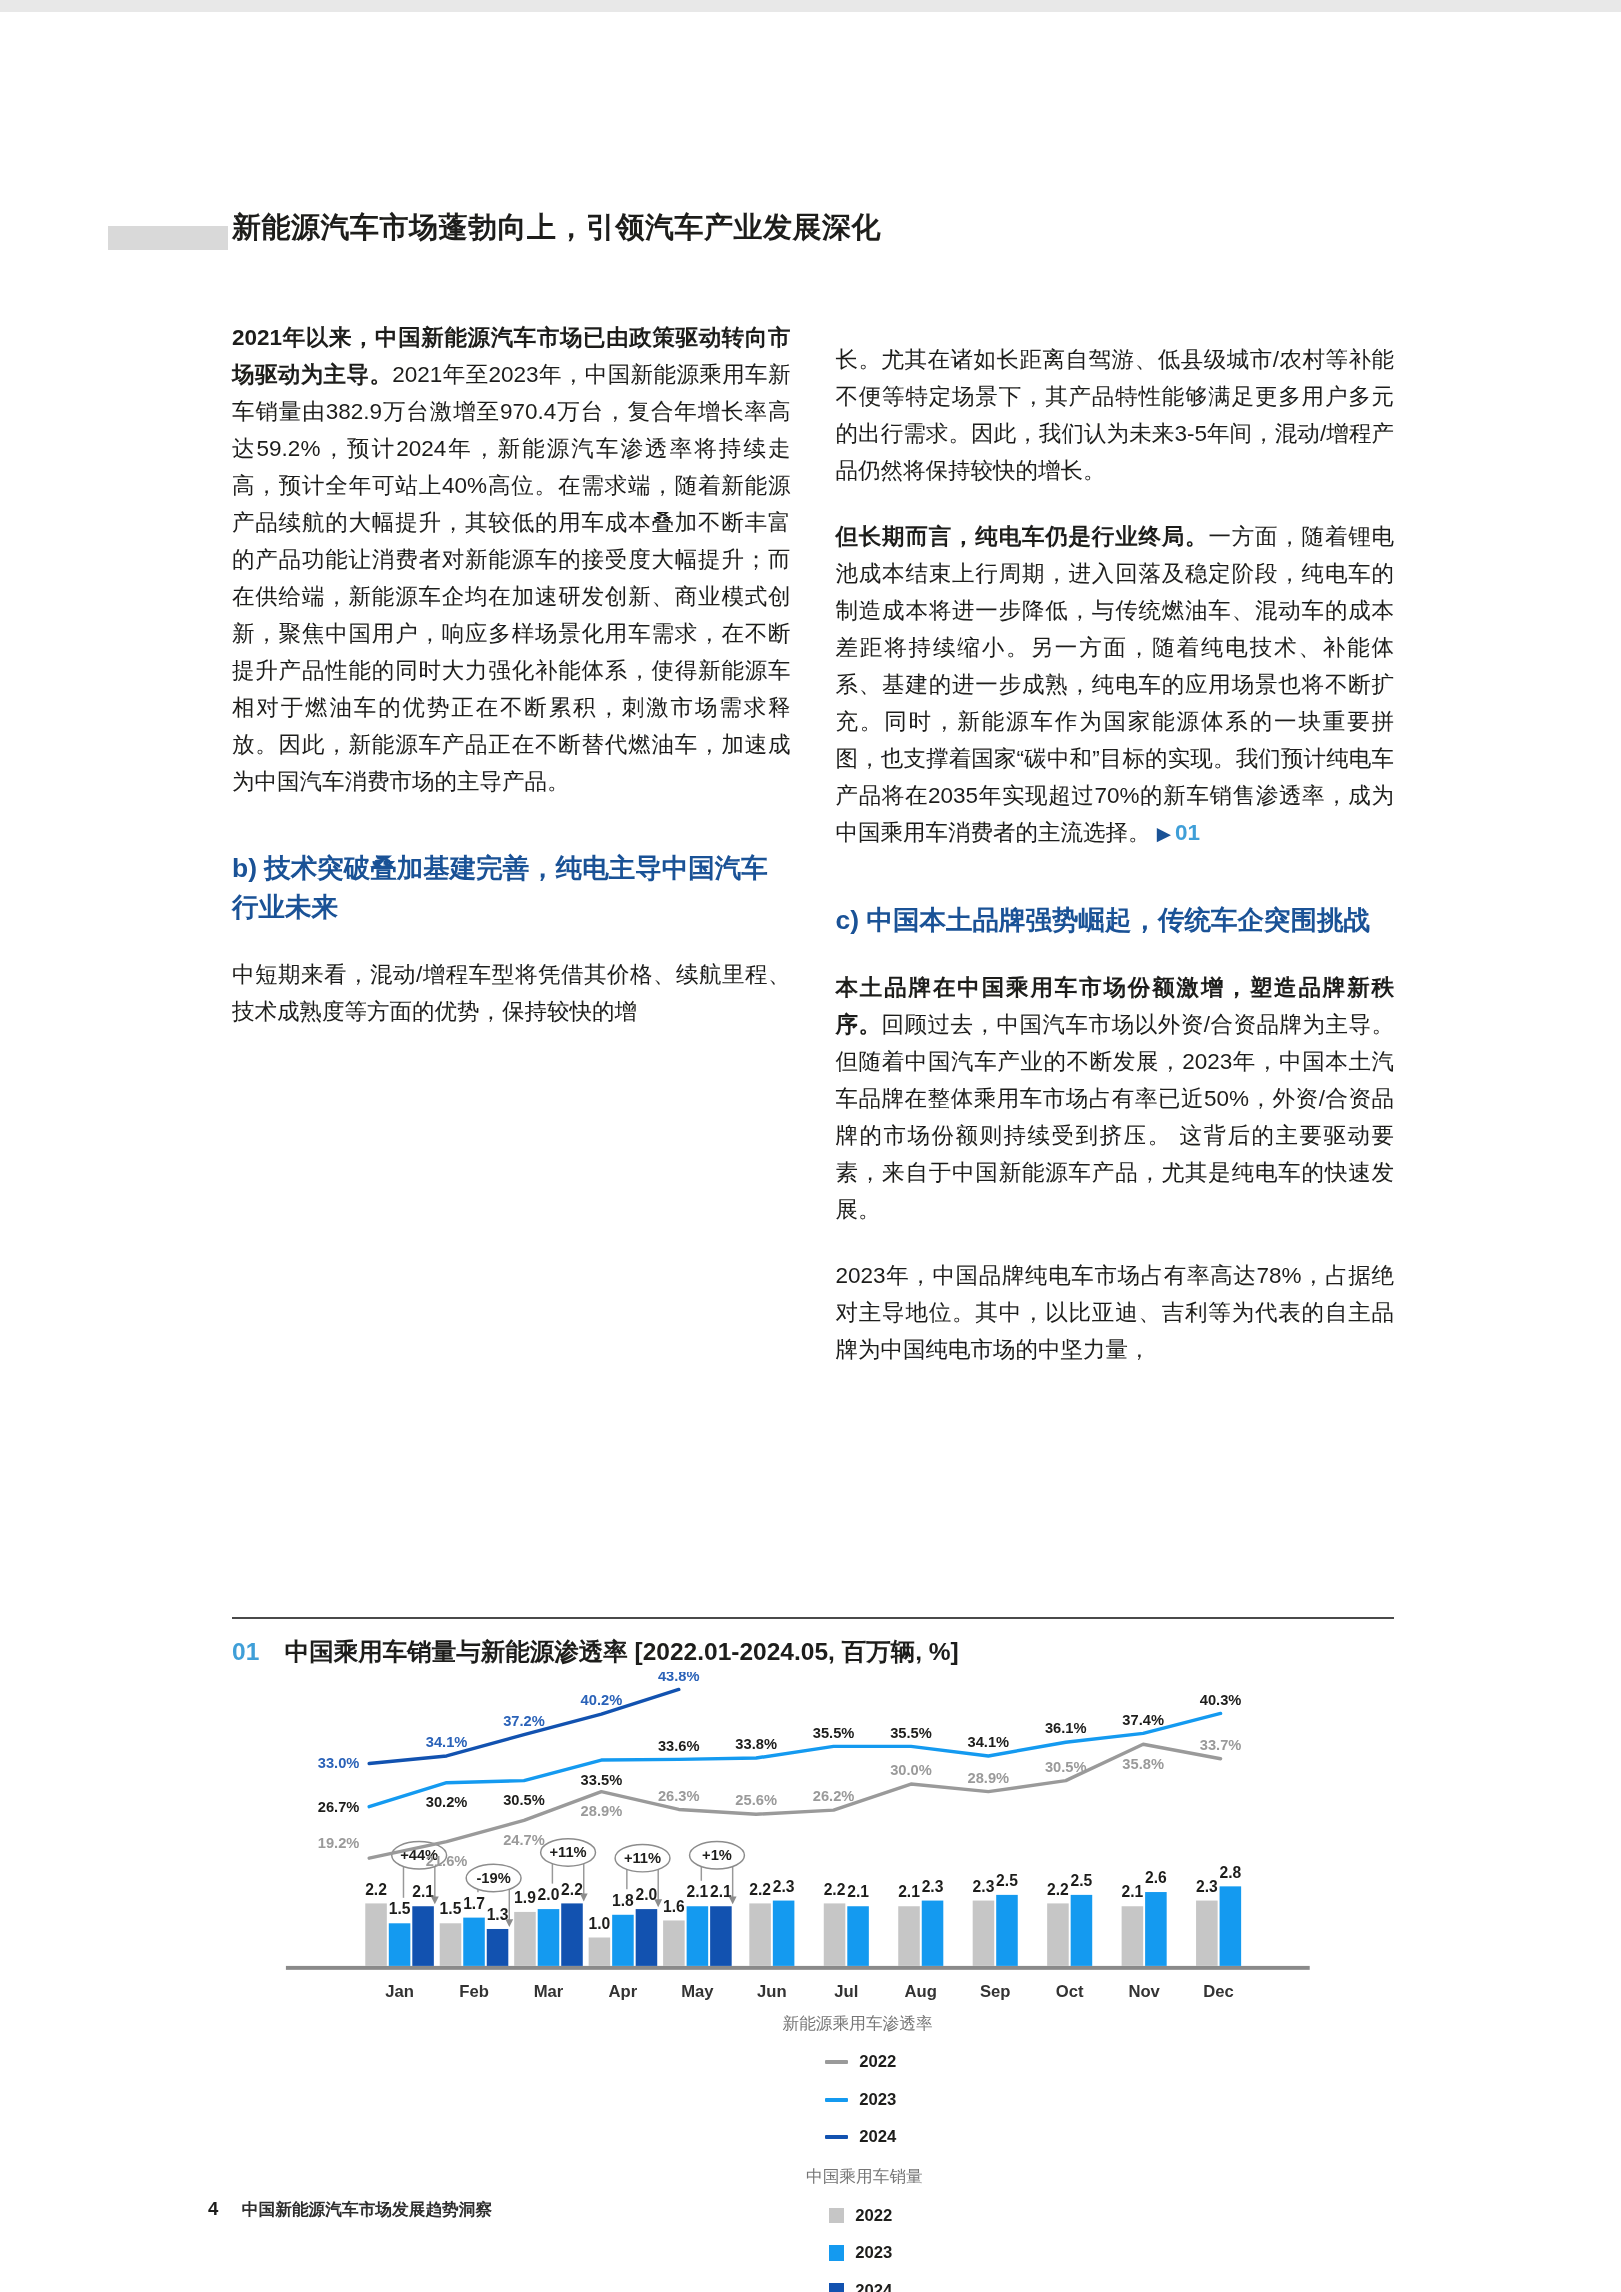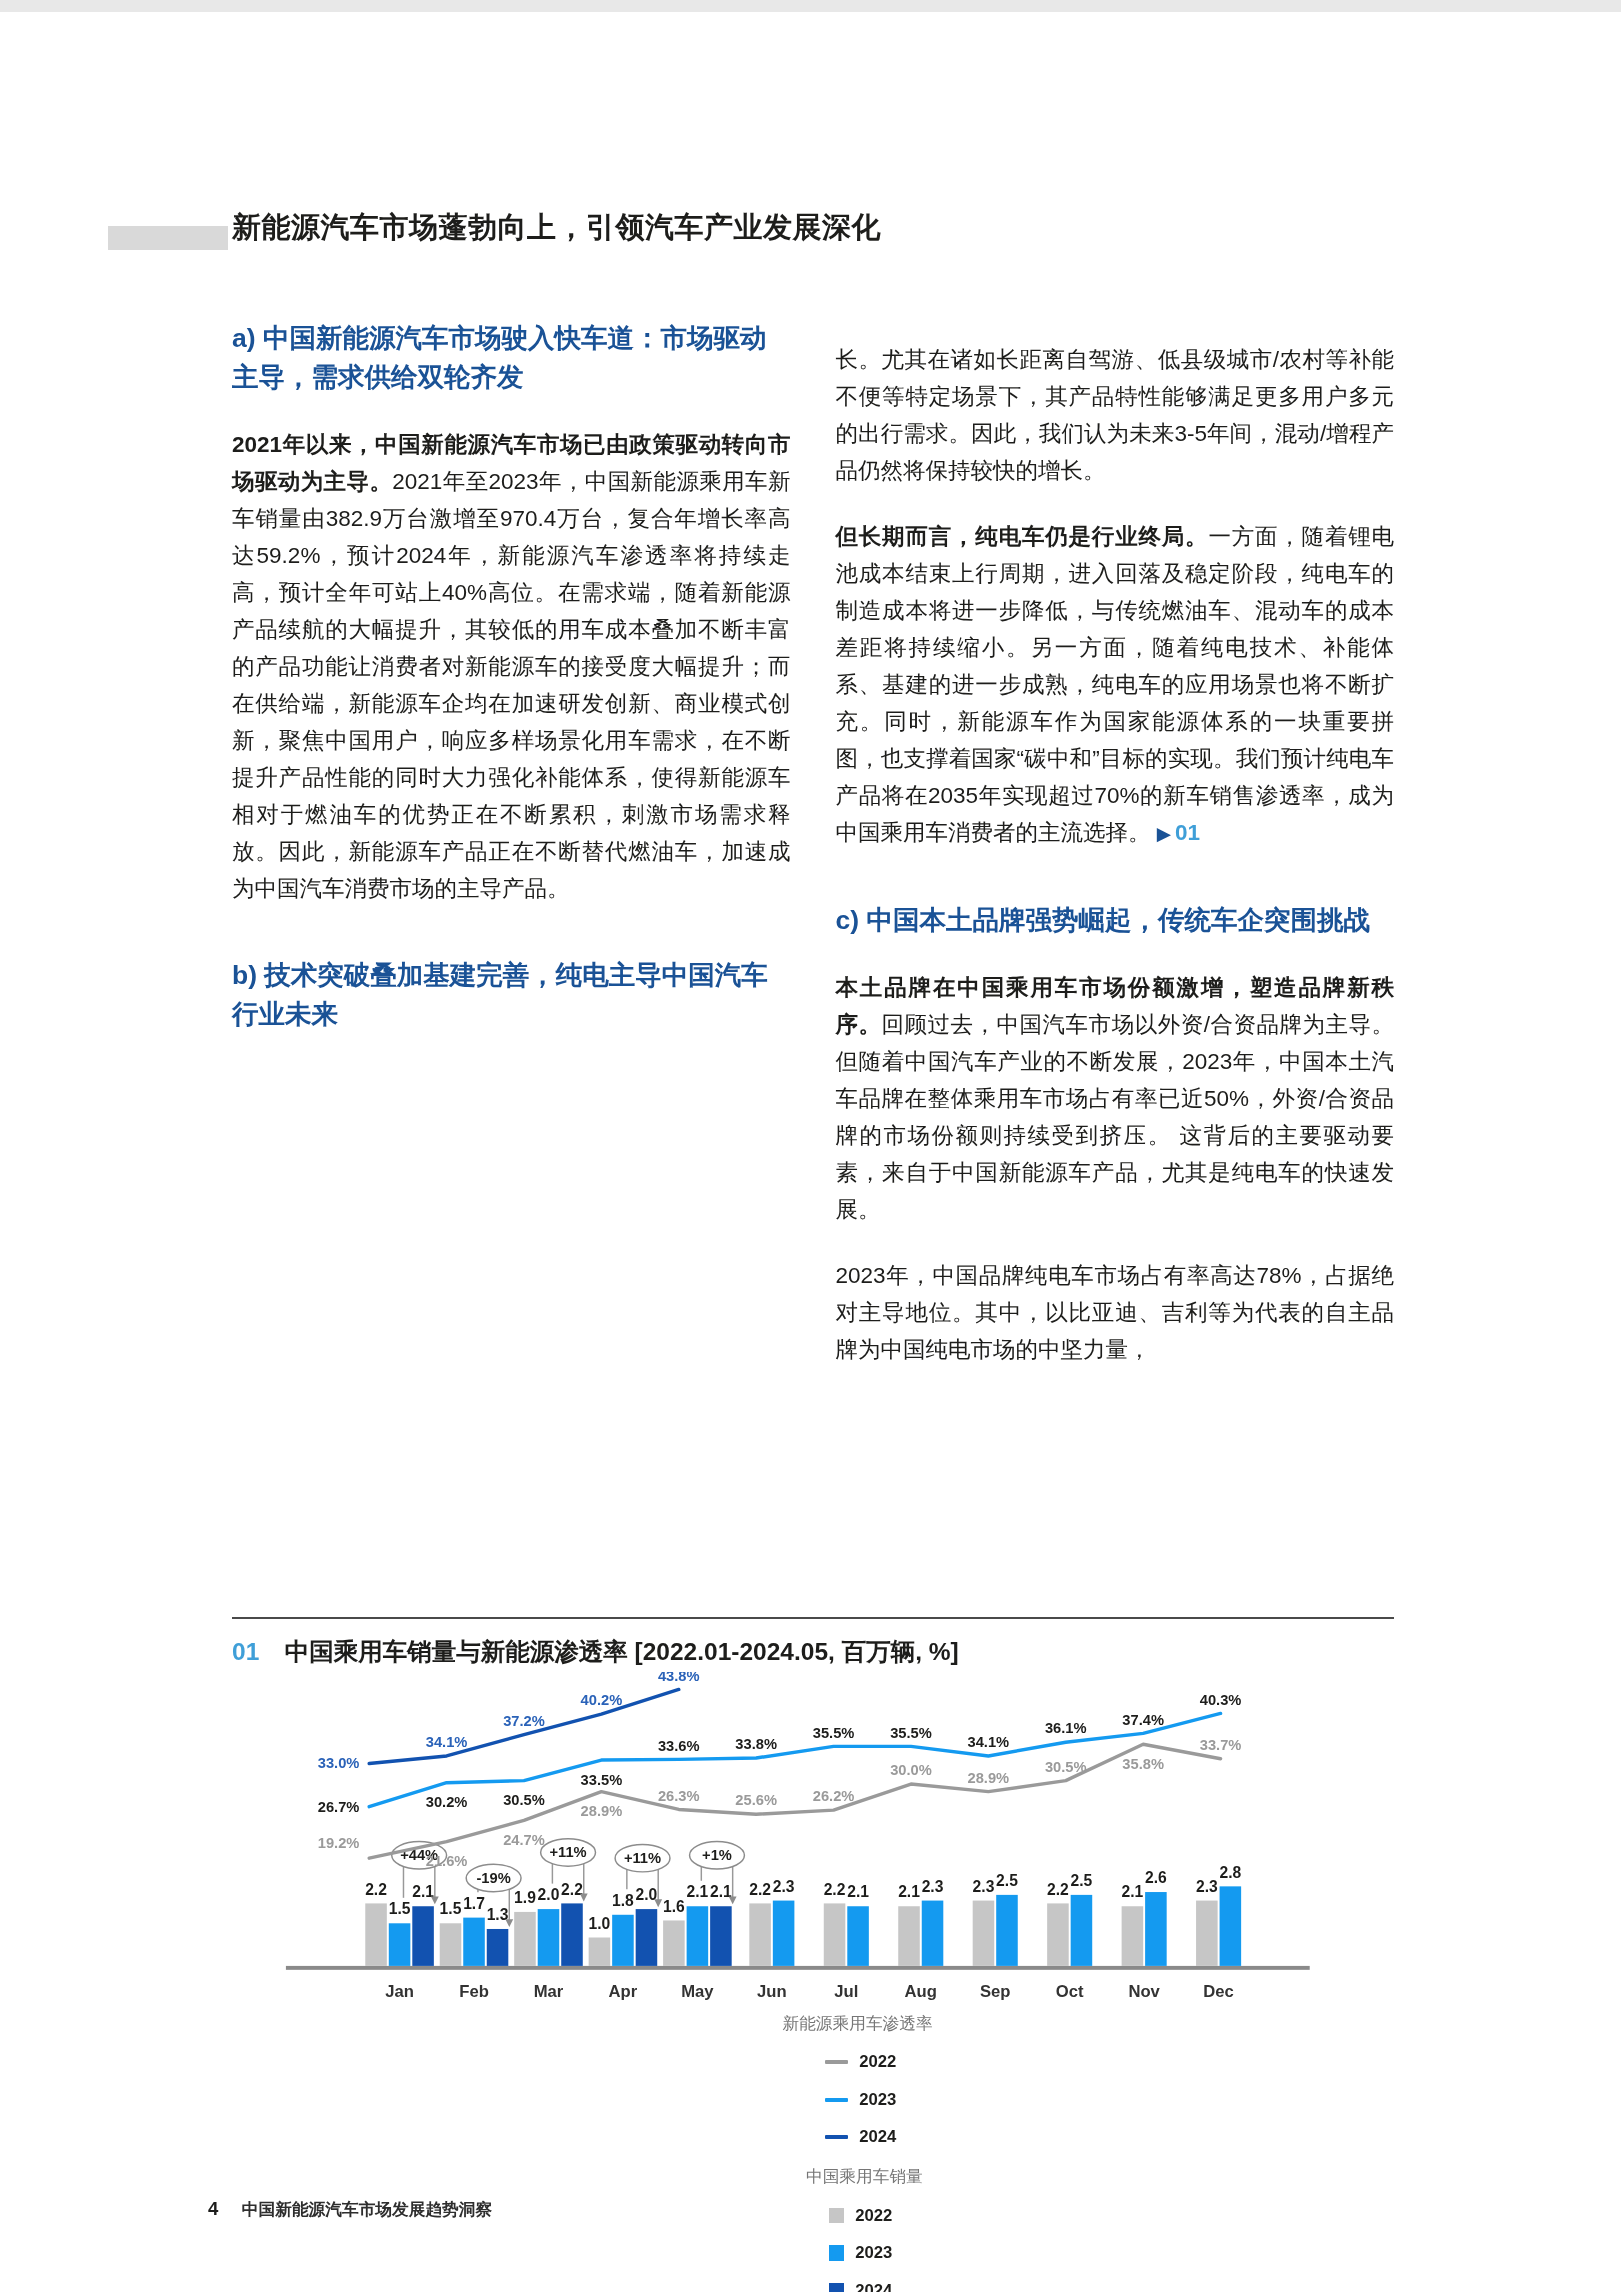--- a/index.html
+++ b/index.html
@@ -70,23 +70,23 @@
 </head>
 <body>
 
 <div class="page">
 
   <div class="accent-bar"></div>
   <h1 class="page-title">新能源汽车市场蓬勃向上，引领汽车产业发展深化</h1>
 
   <main class="columns">
     <section class="col left">
-      <h2 class="first">a) 中国新能源汽车市场驶入快车道：市场驱动主导，需求供给双轮齐发</h2>
       <p><b>2021年以来，中国新能源汽车市场已由政策驱动转向市场驱动为主导。</b><span>2021年至2023年，中国新能源乘用车新车销量由382.9万台激增至970.4万台，复合年增长率高达59.2%，预计2024年，新能源汽车渗透率将持续走高，预计全年可站上40%高位。在需求端，随着新能源产品续航的大幅提升，其较低的用车成本叠加不断丰富的产品功能让消费者对新能源车的接受度大幅提升；而在供给端，新能源车企均在加速研发创新、商业模式创新，聚焦中国用户，响应多样场景化用车需求，在不断提升产品性能的同时大力强化补能体系，使得新能源车相对于燃油车的优势正在不断累积，刺激市场需求释放。因此，新能源车产品正在不断替代燃油车，加速成为中国汽车消费市场的主导产品。</span></p>
       <h2>b) 技术突破叠加基建完善，纯电主导中国汽车行业未来</h2>
+      <p class="no-gap">中短期来看，混动/增程车型将凭借其价格、续航里程、技术成熟度等方面的优势，保持较快的增</p>
     </section>
 
     <section class="col right">
       <p>长。尤其在诸如长距离自驾游、低县级城市/农村等补能不便等特定场景下，其产品特性能够满足更多用户多元的出行需求。因此，我们认为未来3-5年间，混动/增程产品仍然将保持较快的增长。</p>
       <p><b>但长期而言，纯电车仍是行业终局。</b><span>一方面，随着锂电池成本结束上行周期，进入回落及稳定阶段，纯电车的制造成本将进一步降低，与传统燃油车、混动车的成本差距将持续缩小。另一方面，随着纯电技术、补能体系、基建的进一步成熟，纯电车的应用场景也将不断扩充。同时，新能源车作为国家能源体系的一块重要拼图，也支撑着国家“碳中和”目标的实现。我们预计纯电车产品将在2035年实现超过70%的新车销售渗透率，成为中国乘用车消费者的主流选择。</span> <span class="figref"><span class="tri">▶</span><span class="num">01</span></span></p>
       <h2>c) 中国本土品牌强势崛起，传统车企突围挑战</h2>
       <p><b>本土品牌在中国乘用车市场份额激增，塑造品牌新秩序。</b><span>回顾过去，中国汽车市场以外资/合资品牌为主导。但随着中国汽车产业的不断发展，2023年，中国本土汽车品牌在整体乘用车市场占有率已近50%，外资/合资品牌的市场份额则持续受到挤压。 这背后的主要驱动要素，来自于中国新能源车产品，尤其是纯电车的快速发展。</span></p>
       <p>2023年，中国品牌纯电车市场占有率高达78%，占据绝对主导地位。其中，以比亚迪、吉利等为代表的自主品牌为中国纯电市场的中坚力量，</p>
     </section>
   </main>

